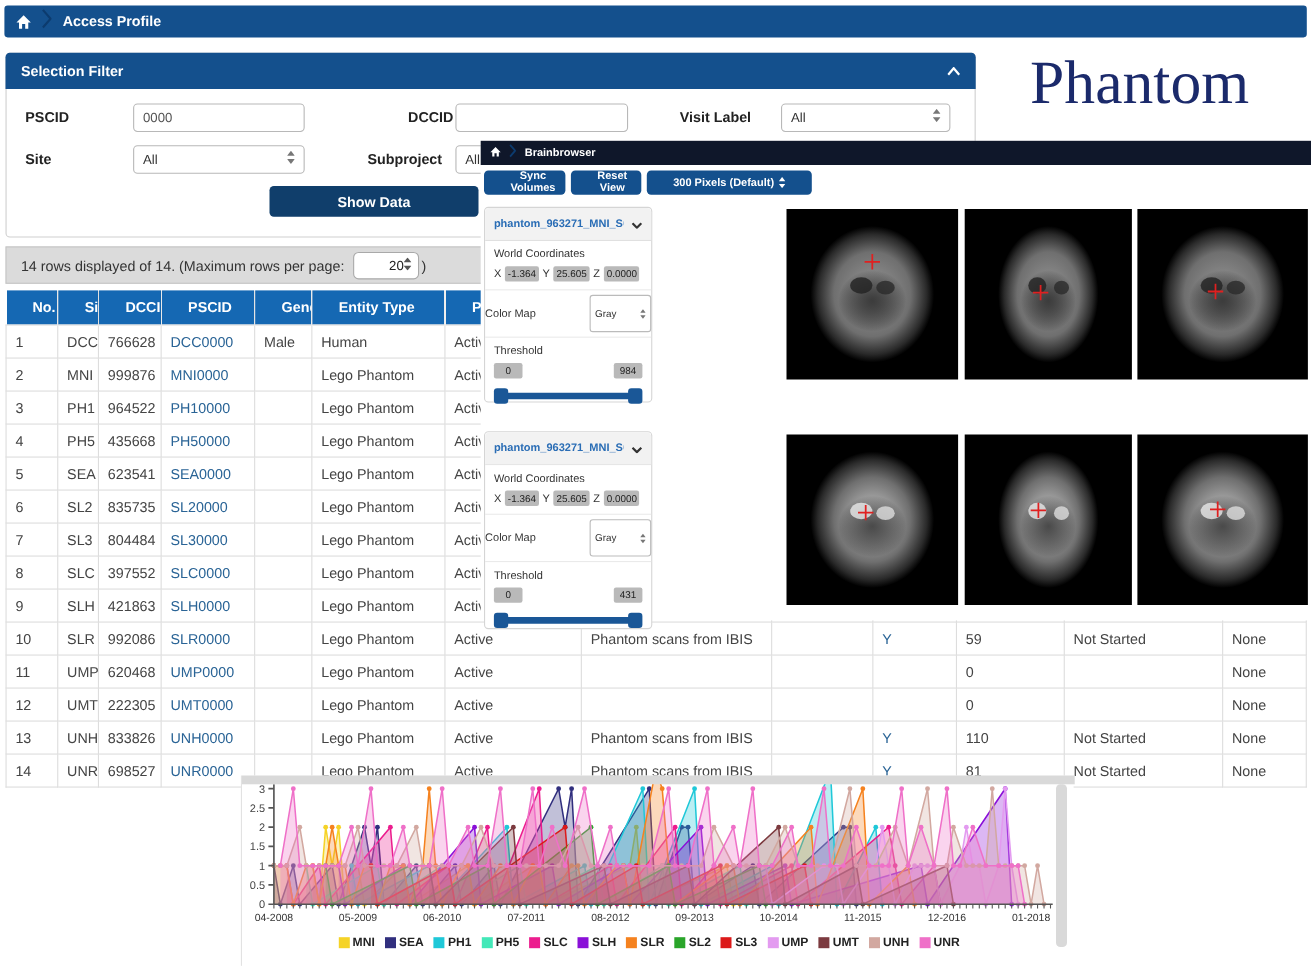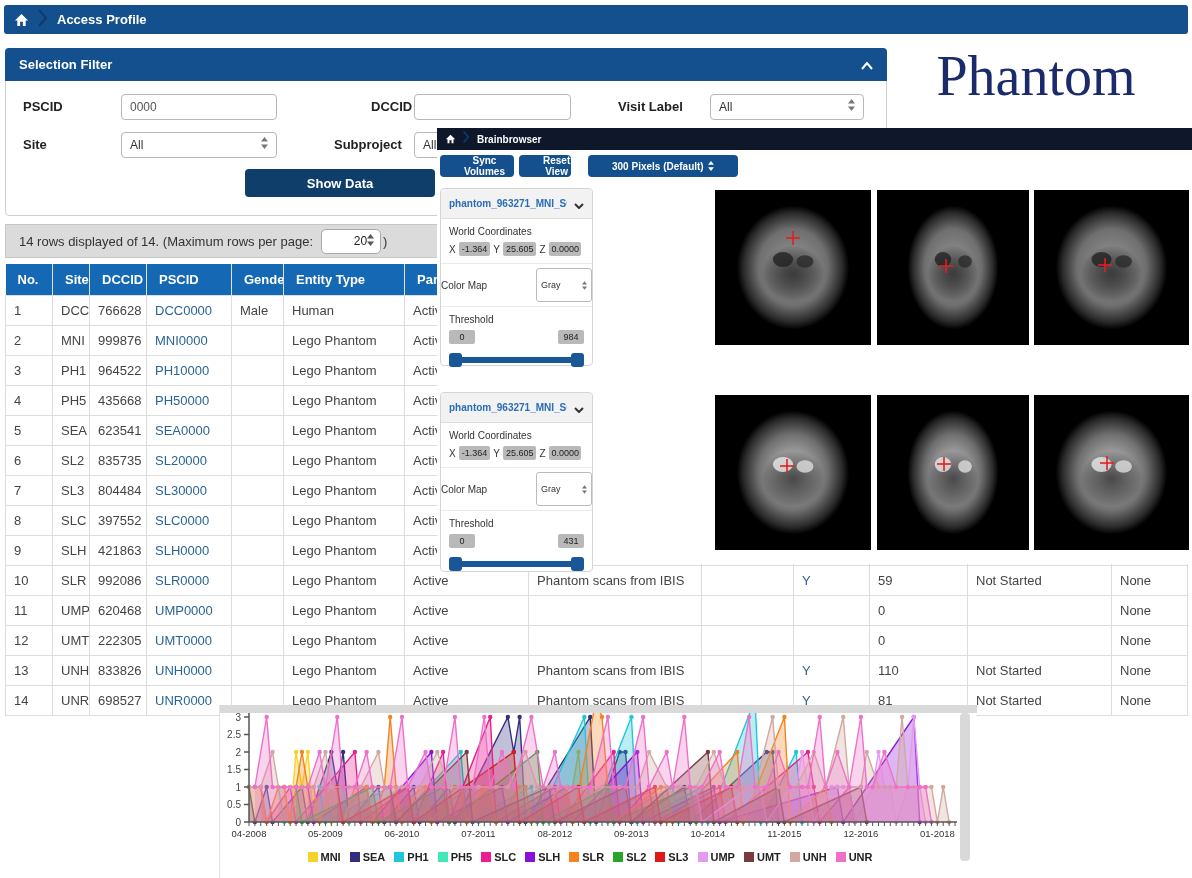--- a/index.html
+++ b/index.html
@@ -40,21 +40,21 @@
            border:1px solid #C6C6C6; display:flex; align-items:center; padding-left:13px;
            font-size:13px; color:#333; z-index:1; }
   #pager .sel { position:relative; width:60px; height:25px; margin:0 2px 0 8px; background:#fff;
                 border:1px solid #A9A9A9; border-radius:5px; font-size:12px; color:#222;
                 display:flex; align-items:center; justify-content:flex-end; padding:0 6px; cursor:pointer; }
 
   
   #table-wrap { left:5px; top:264px; width:1182px; z-index:1; }
   table { border-collapse:collapse; width:1182px; table-layout:fixed; }
   thead th { background:#1568B3; color:#fff; font-size:13px; font-weight:bold; text-align:left;
-             padding:7px 12px; border-right:1px solid rgba(0,0,0,0.12); height:31px; overflow:hidden; white-space:nowrap;margin-top:40px; }
+             padding:7px 24px; border-right:1px solid rgba(0,0,0,0.12); height:31px; overflow:hidden; white-space:nowrap;margin-top:40px; }
   tbody td { font-size:13px; color:#444; padding:6px 8px; border:1px solid #DDDDDD;
              height:30px; overflow:hidden; white-space:nowrap; background:#fff; }
   td.lnk { color:#2A6496; cursor:pointer; }
 
   
   #bb { left:437px; top:128px; width:755px; height:436px; background:#fff; z-index:5; }
   #bb-header { position:absolute; left:0; top:0; width:866px; height:22px; background:#0f172a;
                display:flex; align-items:center; }
   #bb-header .crumb { color:#fff; font-size:10px; font-weight:bold; margin-left:8px; }
   .bb-btn { position:absolute; top:27px; height:22px; background:#14508D; color:#fff; border:none;
@@ -417,21 +417,21 @@
         </svg>
     </span>
     <span style="margin-left:7px;">
       <svg width="6" height="14" viewBox="0 0 9 20">
           <polyline points="1,2 8,10 1,18" fill="none" stroke="#0C3B6E" stroke-width="2.5"></polyline>
         </svg>
     </span>
     <span class="crumb">Brainbrowser</span>
   </div>
   <button class="bb-btn" style="left:3px; width:74px;">Sync Volumes</button>
-  <button class="bb-btn" style="left:82px; width:52px;">Reset View</button>
+  <button class="bb-btn" style="left:82px; width:64px;">Reset View</button>
   <button class="bb-btn" style="left:151px;">
     <span>300 Pixels (Default)</span>
     <svg width="6" height="10" viewBox="0 0 7 12">
         <path d="M3.5 0 L7 4.5 H0 Z" fill="#fff"></path>
         <path d="M3.5 12 L0 7.5 H7 Z" fill="#fff"></path>
       </svg>
   </button>
 
   <div class="vol-panel" style="top:60px; height:178px;">
     <div class="vol-head">

